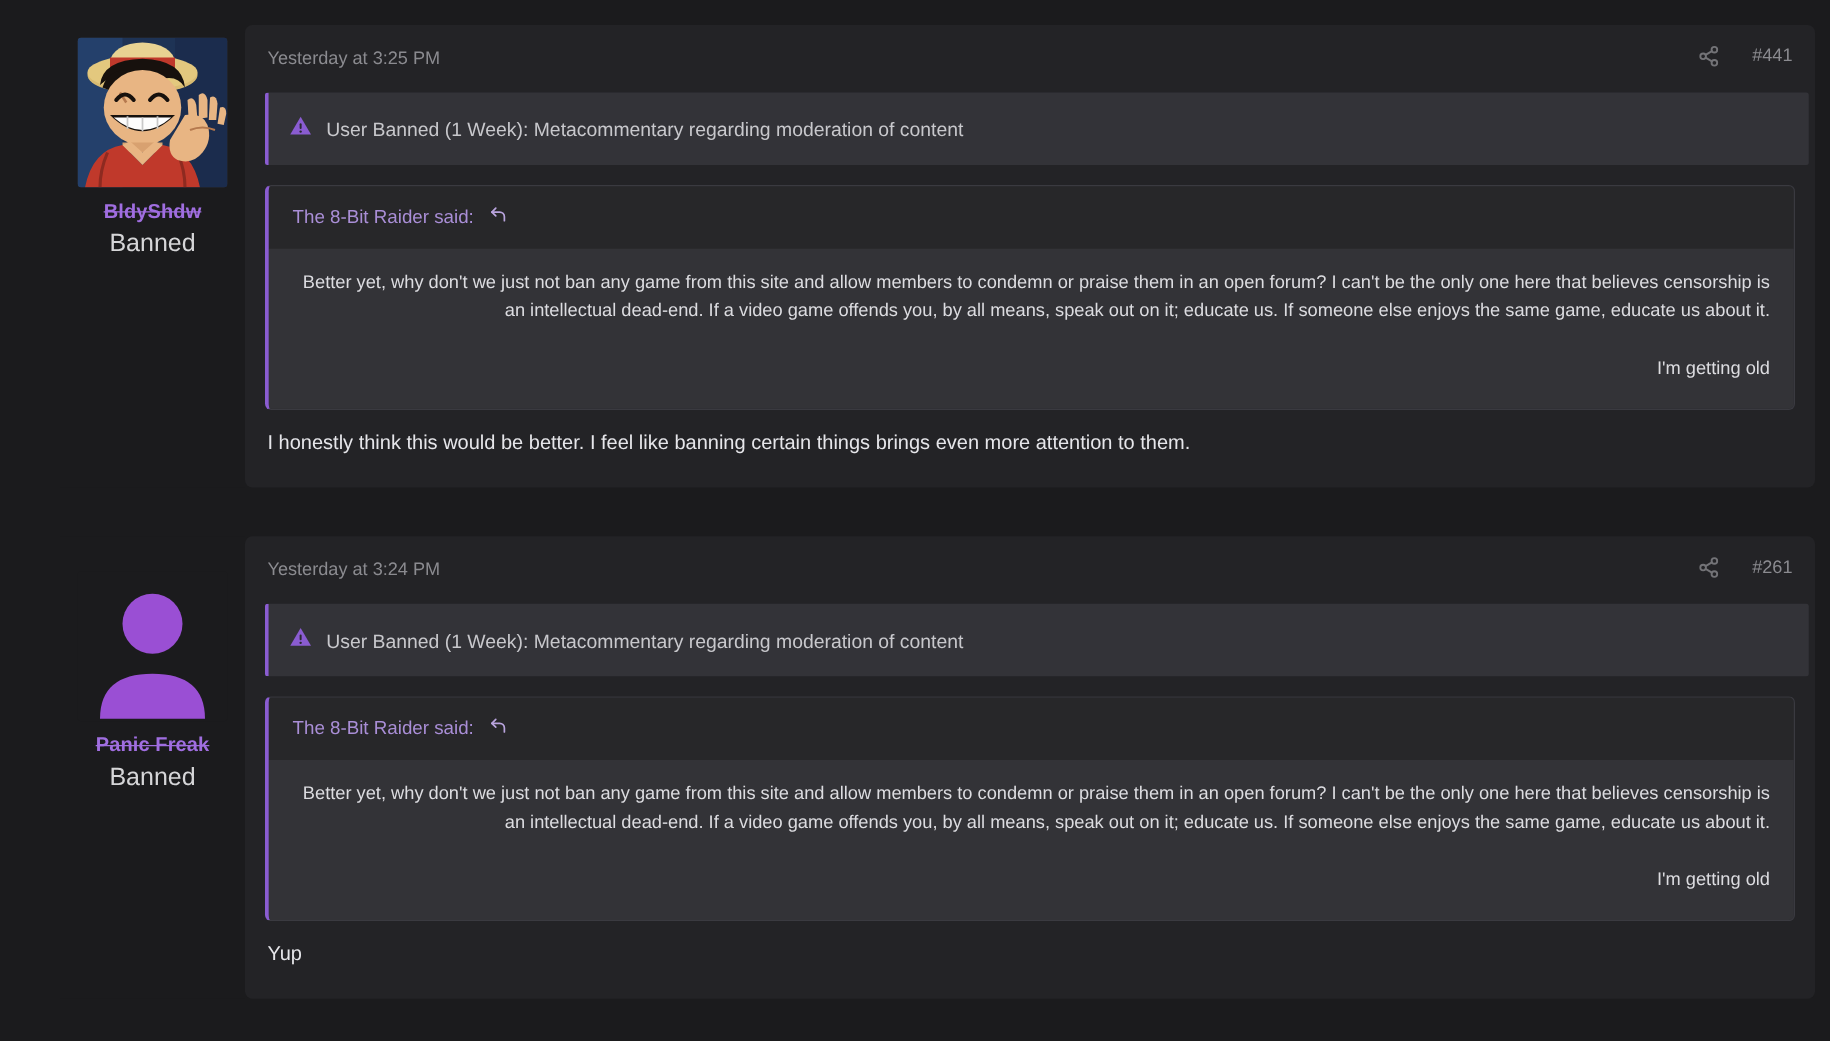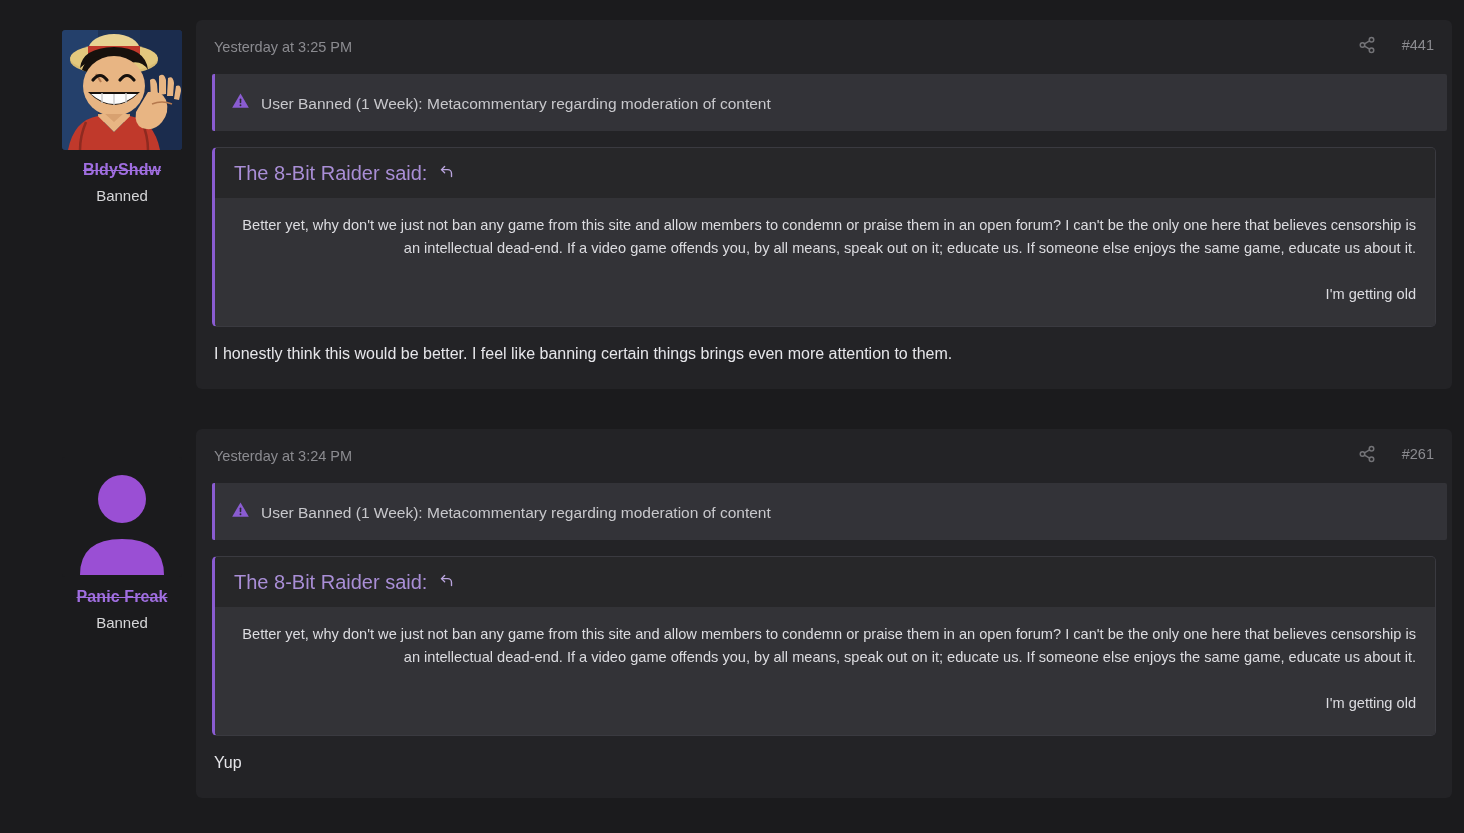--- a/index.html
+++ b/index.html
@@ -66,21 +66,21 @@
     font-weight: bold;
     color: #a06ee0;
     text-decoration: line-through;
     text-decoration-color: #a06ee0;
     line-height: 19px;
     letter-spacing: 0.1px;
   }
 
   .user-title {
     margin-top: 8px;
-    font-size: 15px;
+    font-size: 20px;
     color: #d6d6d8;
     line-height: 17px;
   }
 
   .post-main {
     flex: 1 1 auto;
     background: #232326;
     border-radius: 6px;
     margin-right: 12px;
     position: relative;
@@ -139,21 +139,21 @@
     background: #2d2d31;
   }
   .quote-head {
     background: #272729;
     padding: 15px 19px;
     display: flex;
     align-items: center;
     gap: 12px;
   }
   .quote-attrib {
-    font-size: 20px;
+    font-size: 15px;
     color: #a98ed6;
     line-height: 20px;
   }
   .quote-reply-icon { display: block; }
 
   .quote-body {
     background: #333337;
     padding: 16px 19px 20px 19px;
     text-align: right;
   }

